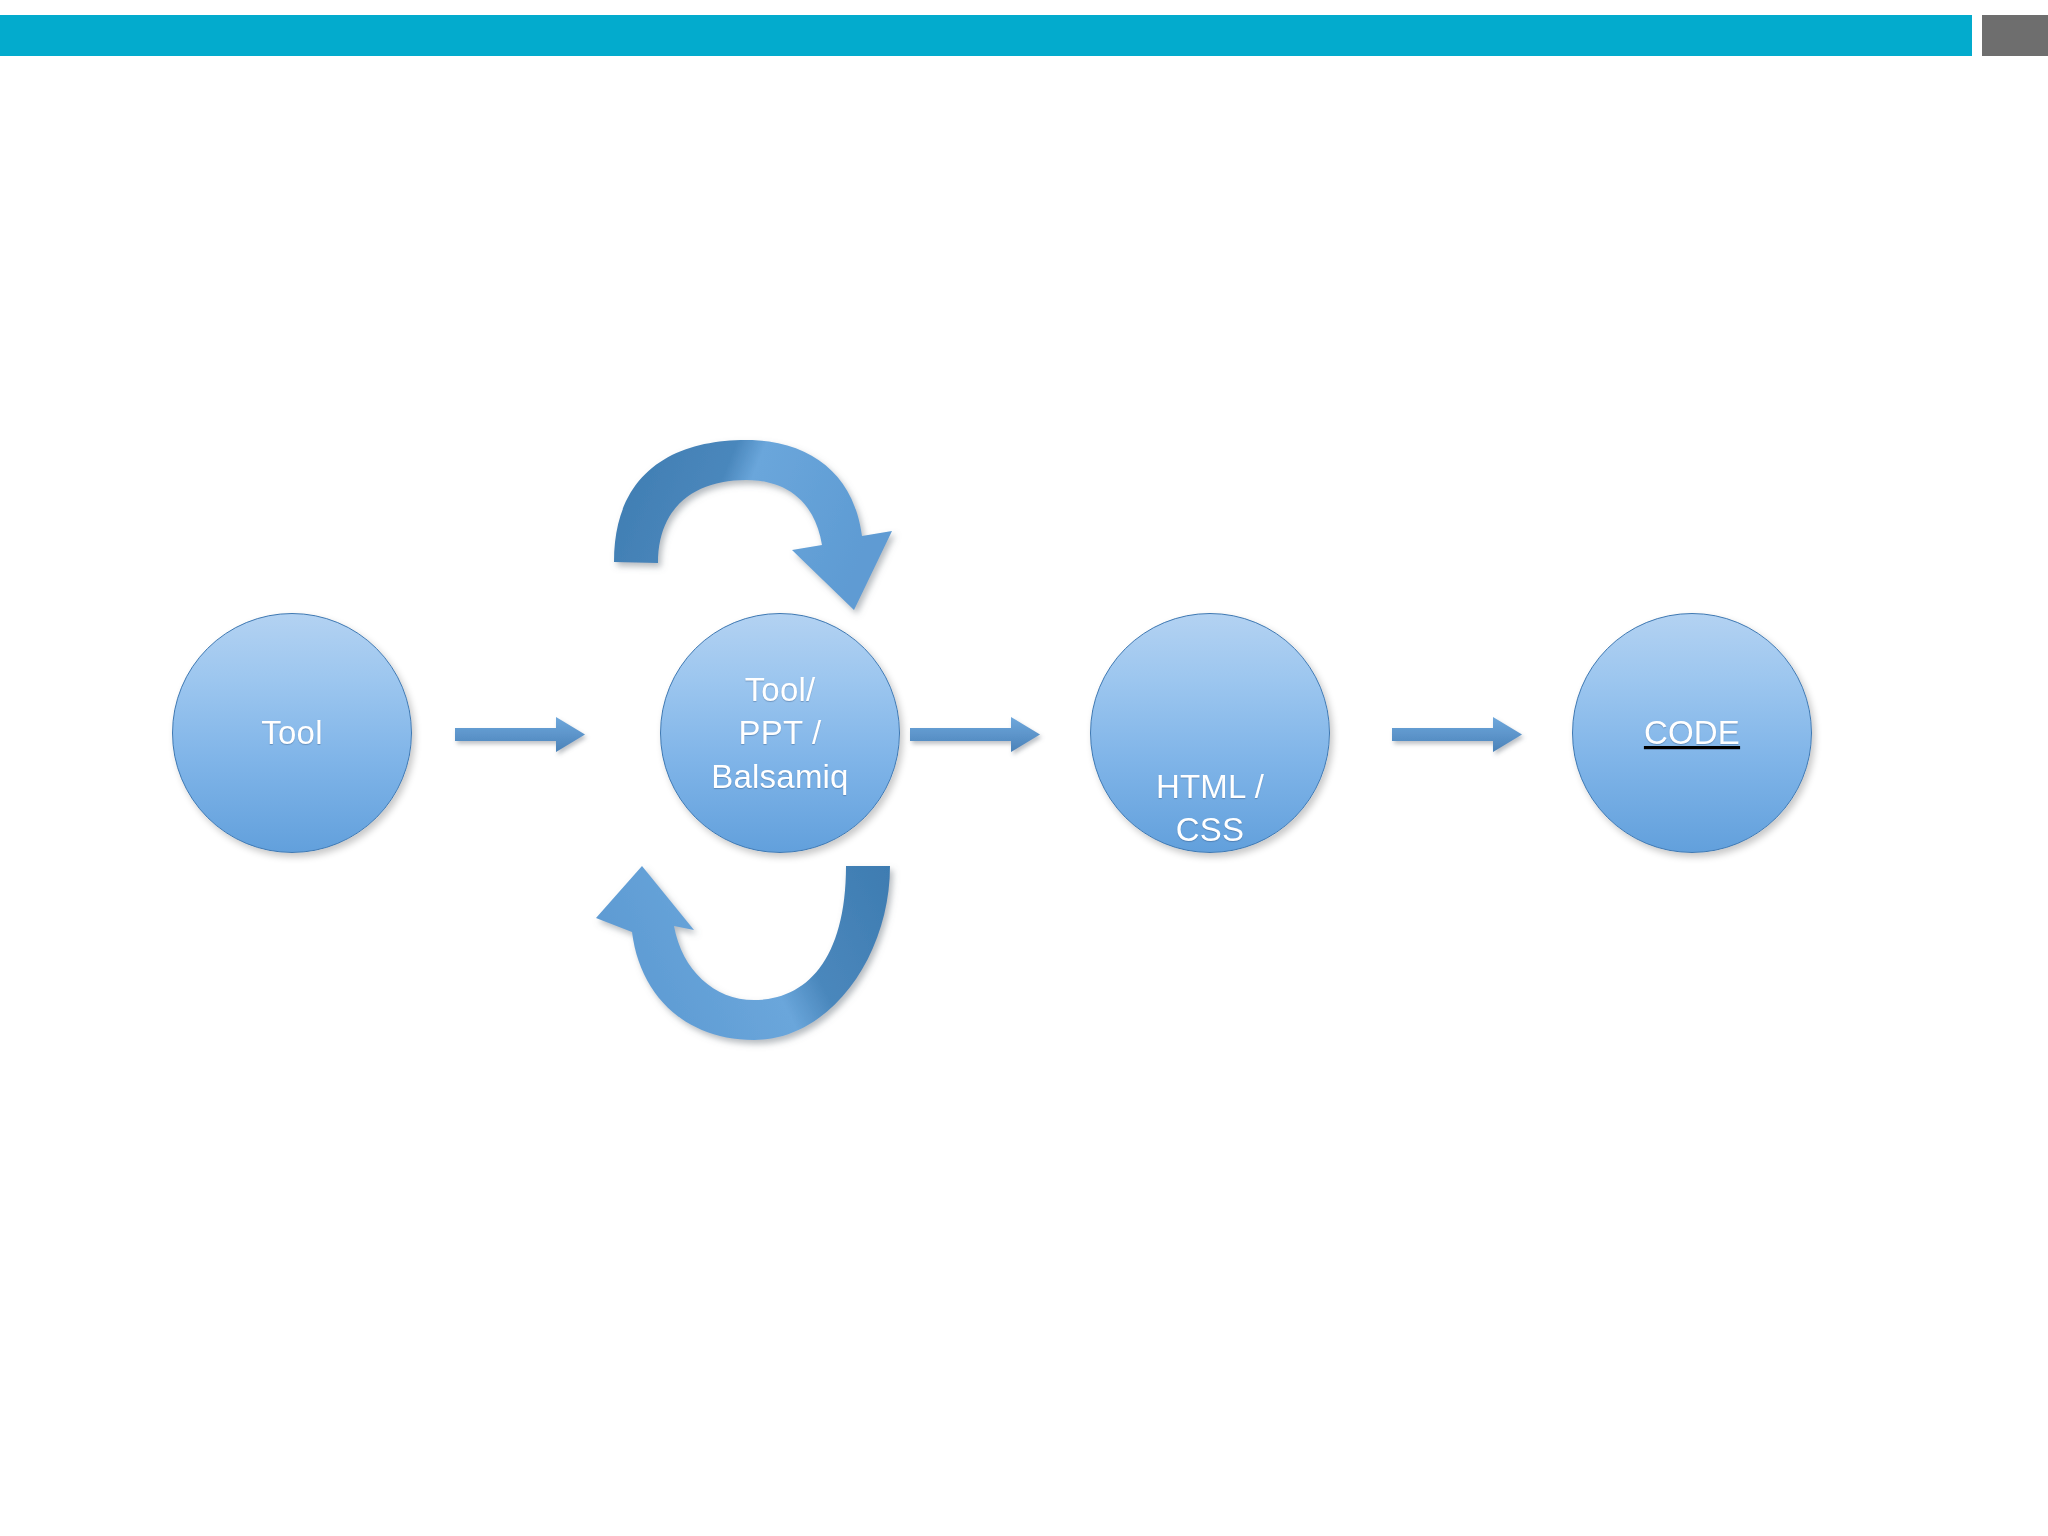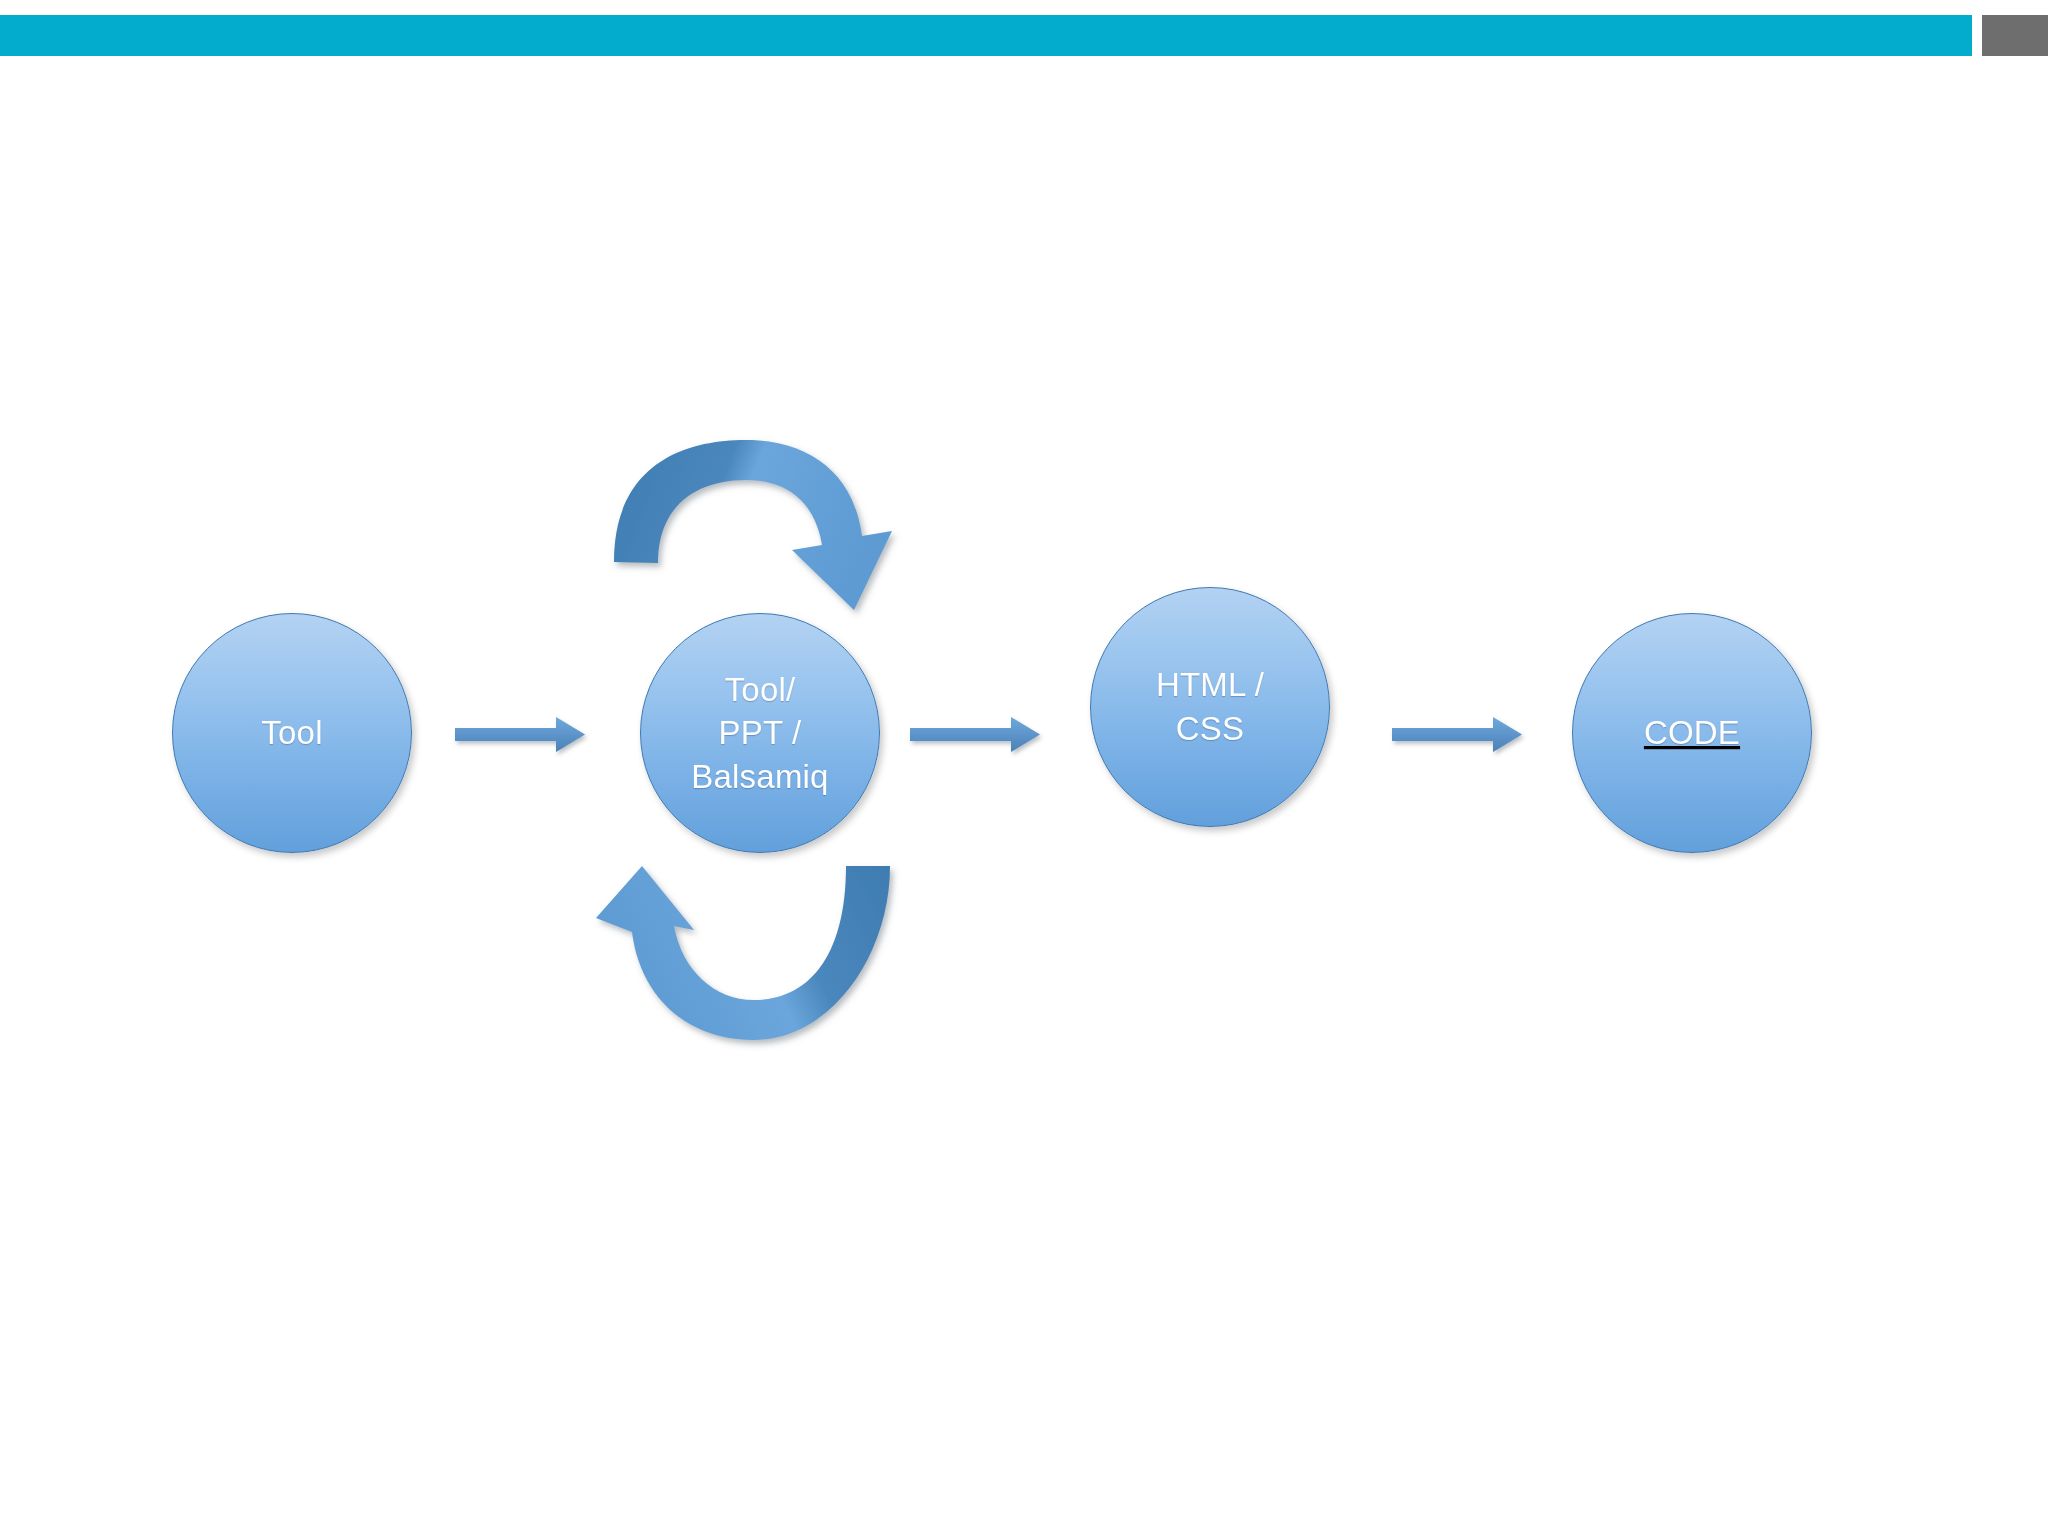--- a/index.html
+++ b/index.html
@@ -70,22 +70,22 @@
     font-size: 33px;
     line-height: 1.32;
     font-weight: 400;
     letter-spacing: 0.2px;
     text-shadow: 0 1px 1px rgba(40,70,110,0.35);
     white-space: pre-line;
     padding: 0 10px;
   }
 
   #node-0 { left: 172px;  top: 613px; }
-  #node-1 { left: 640px;  top: 613px; }
-  #node-2 { left: 1090px; top: 587px; }
+  #node-1 { left: 660px;  top: 613px; }
+  #node-2 { left: 1090px; top: 613px; align-items: flex-end; }
   #node-3 { left: 1572px; top: 613px; text-decoration: underline; }
 
   
   .connector {
     position: absolute;
     height: 60px;
     top: 705px;
   }
   .connector svg { display: block; overflow: visible; }
 

